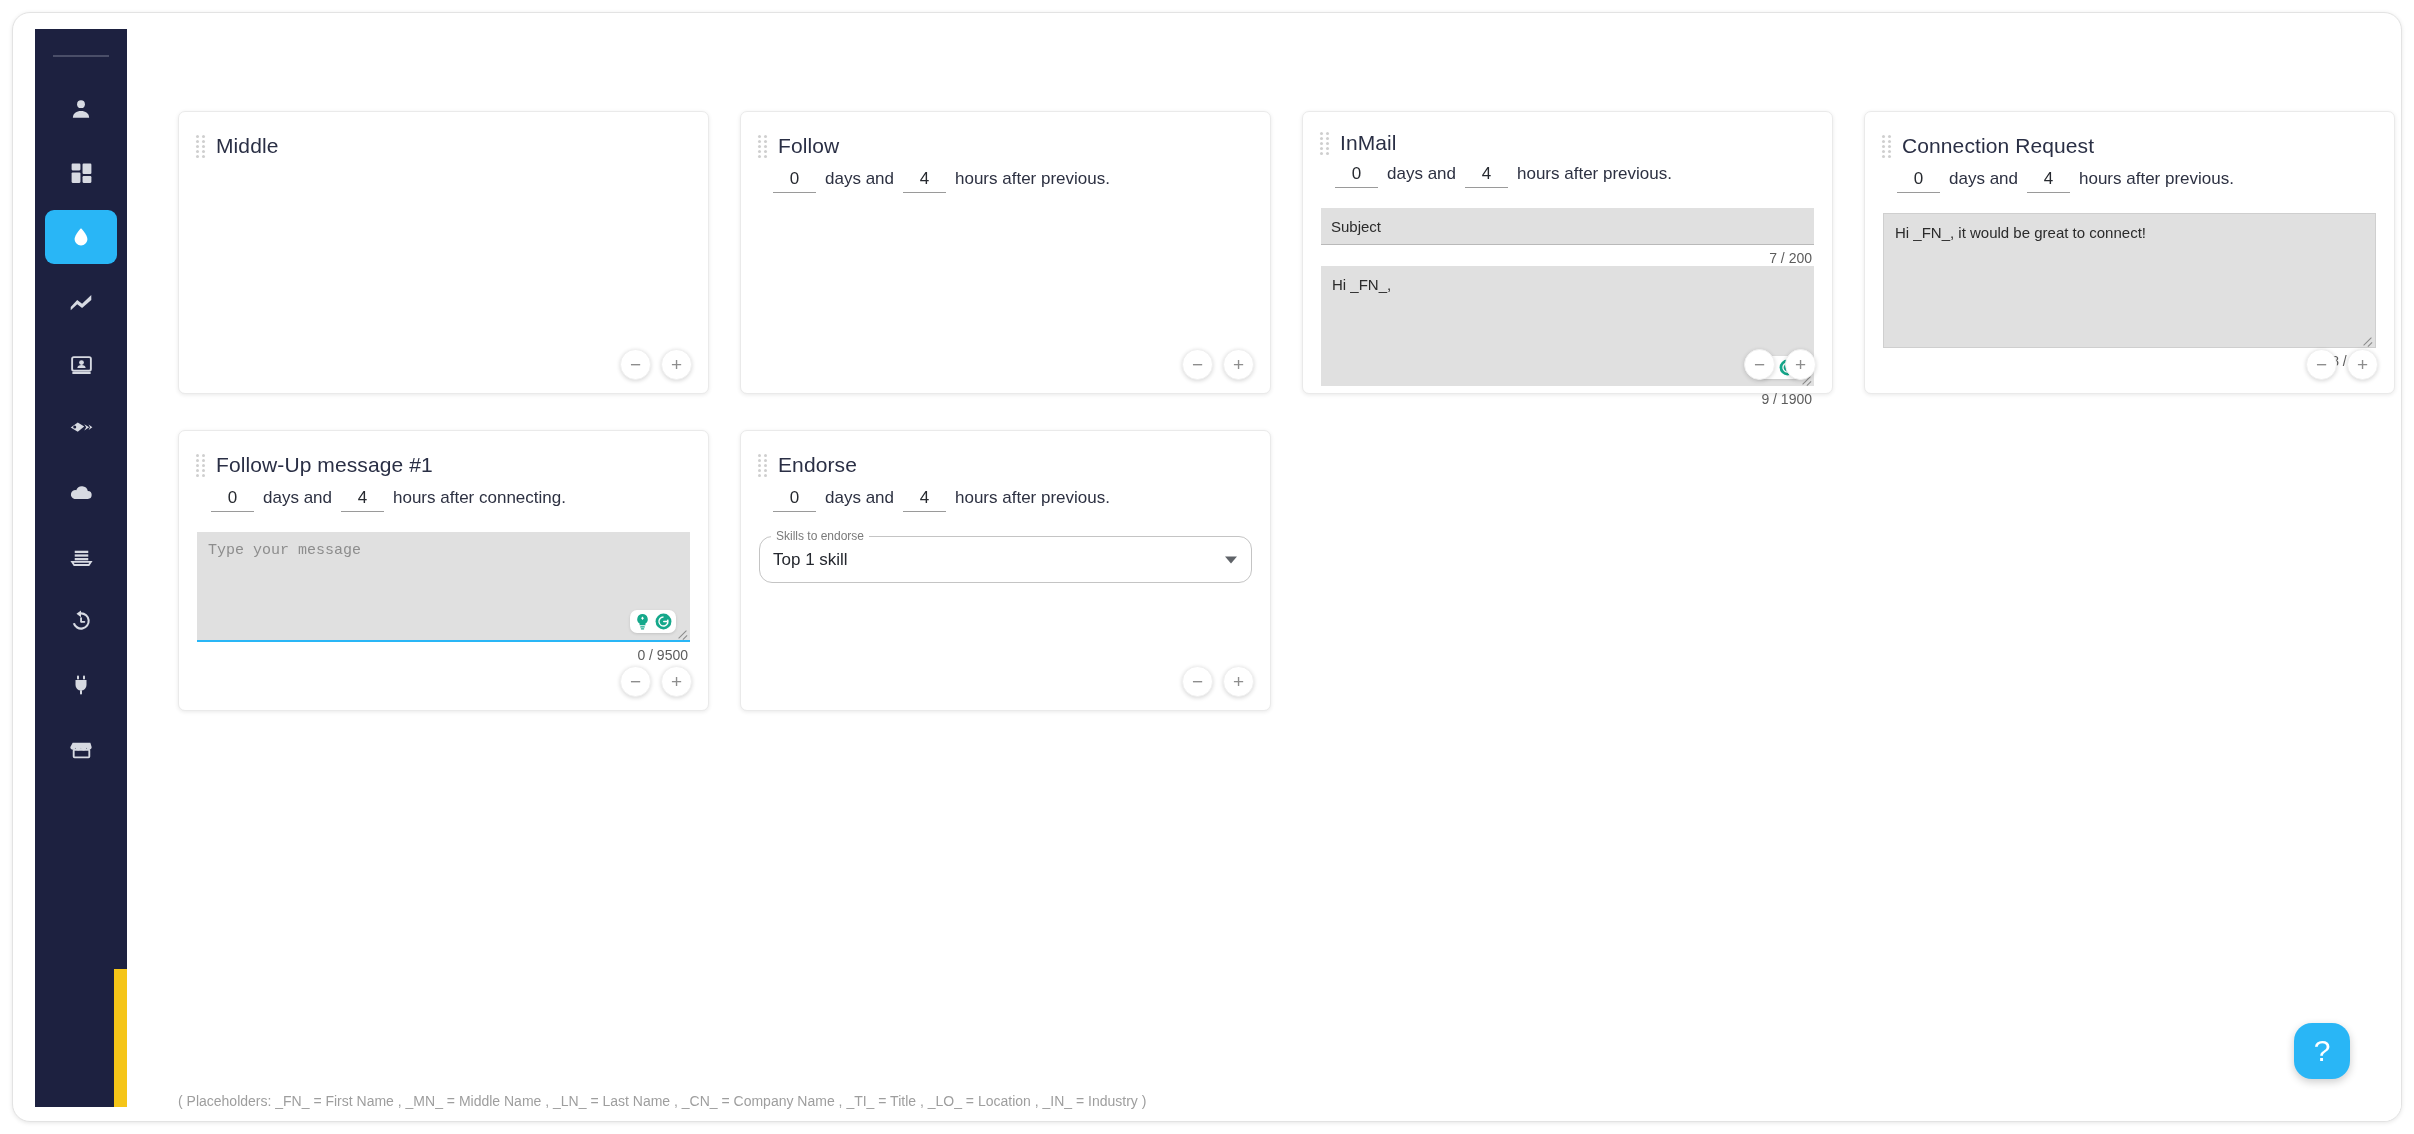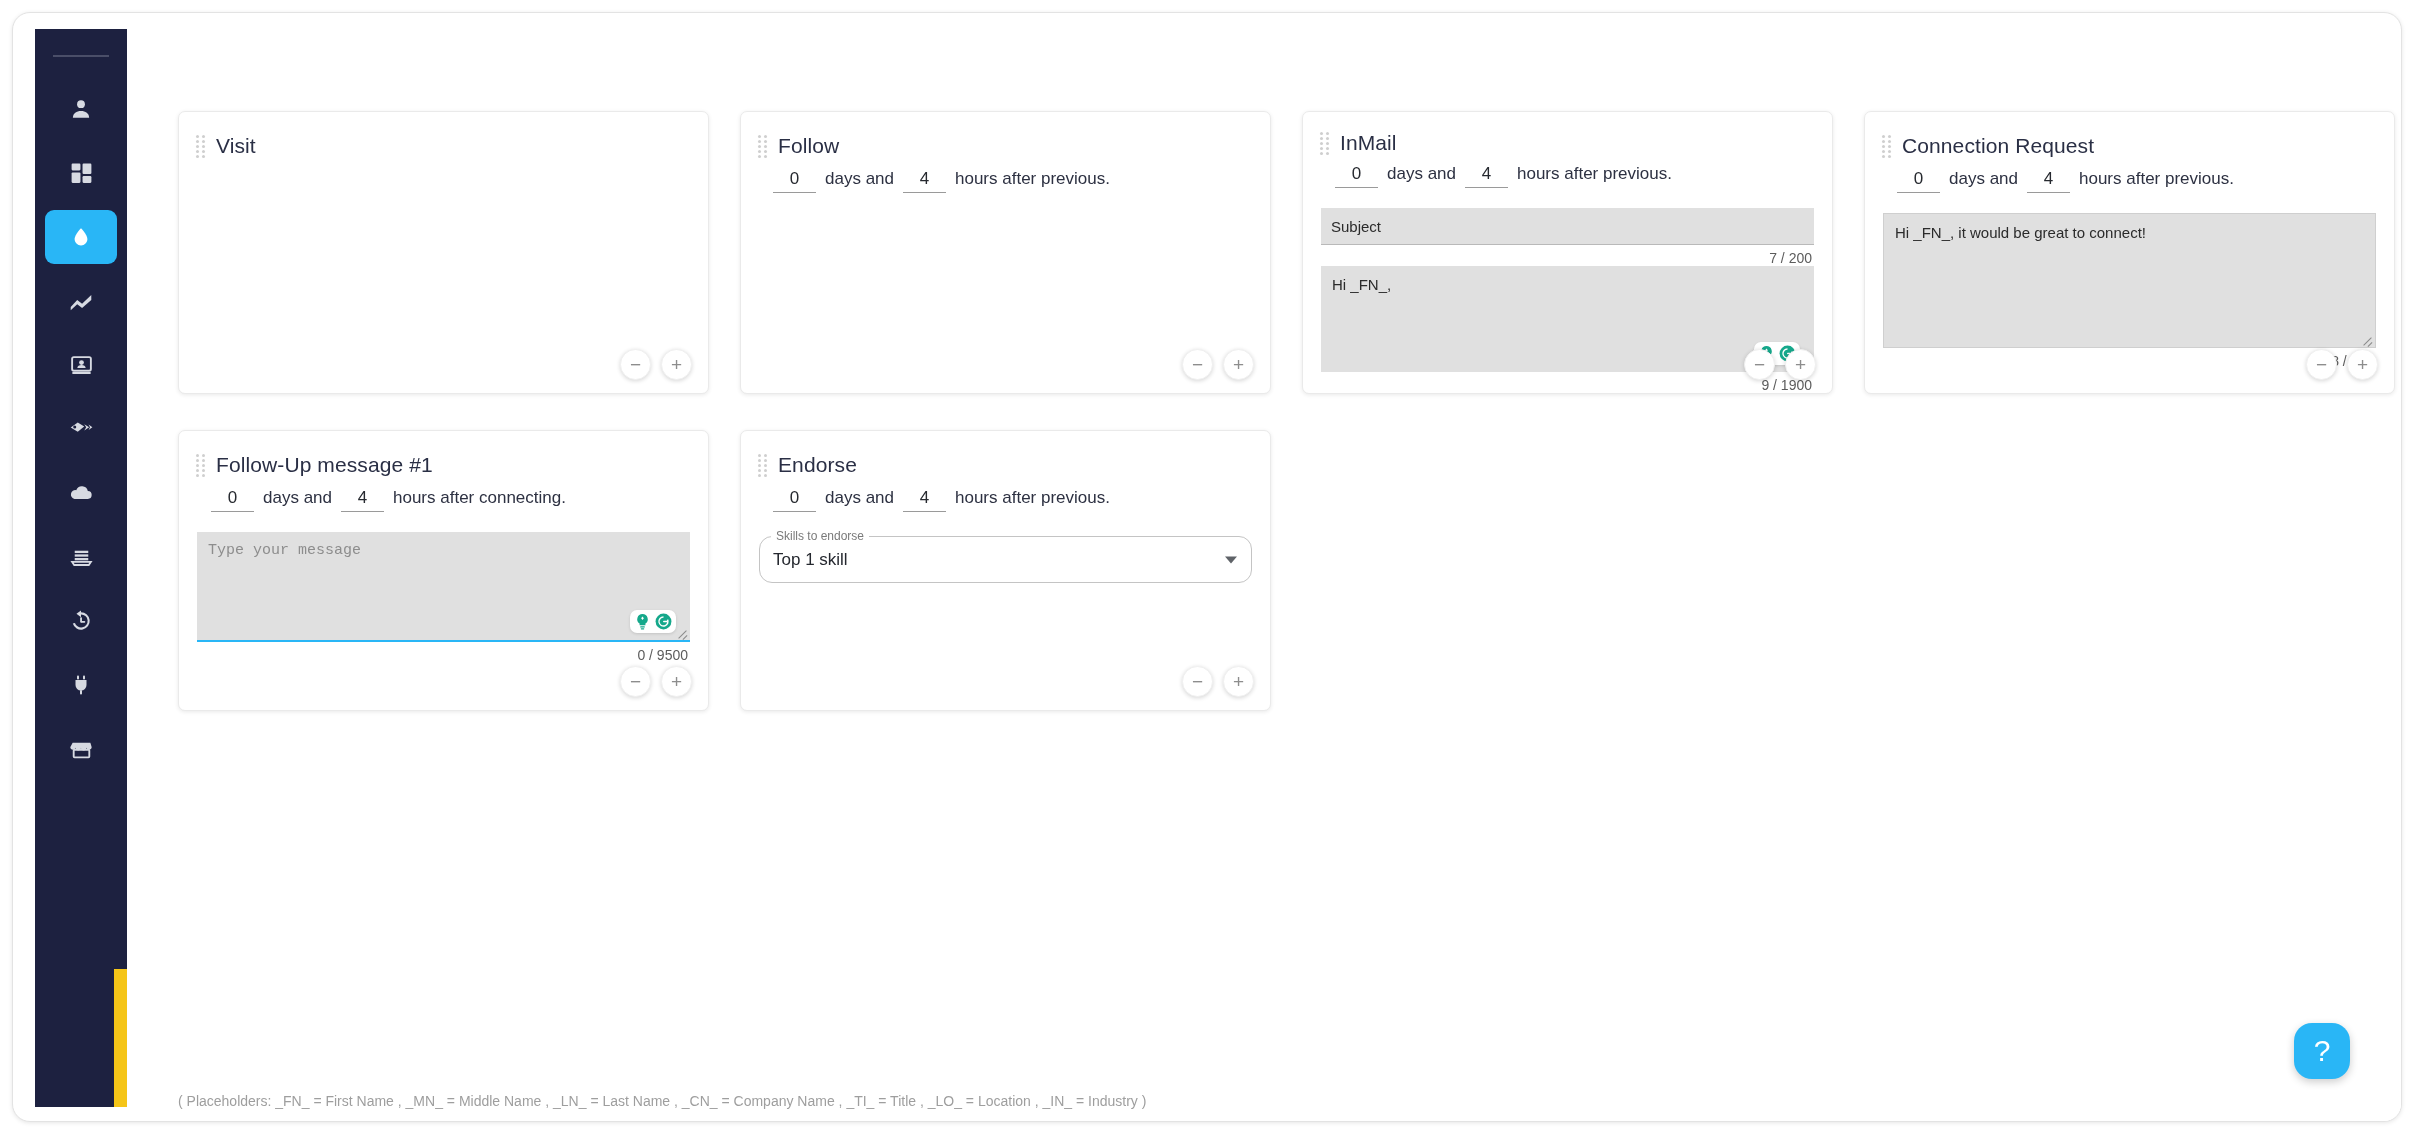--- a/index.html
+++ b/index.html
@@ -161,21 +161,21 @@
     font-size: 14px;
     color: #5c5c5c;
     margin-top: 5px;
     padding-right: 2px;
   }
   .msg-box {
     position: relative;
     width: 100%;
     background: #e0e0e0;
   }
-  .msg-box.inmail-body { height: 106px; }
+  .msg-box.inmail-body { height: 120px; }
   .msg-box.cr-body { height: 135px; border: 1px solid #cfcfcf; }
   .msg-box.followup-body { height: 110px; border-bottom: 2px solid #29b6f6; font-family: Liberation Mono, monospace; }
   .msg-text {
     padding: 9px 11px;
     font-size: 15px;
     color: #2b2b2b;
     line-height: 1.35;
     white-space: pre-wrap;
   }
   .msg-text.placeholder { color: #8d8d8d; }
@@ -400,21 +400,21 @@
               <i></i>
               <i></i>
               <i></i>
               <i></i>
               <i></i>
               <i></i>
               <i></i>
               <i></i>
               <i></i>
           </span>
-          <span class="card-title">Visit</span>
+          <span class="card-title">Middle</span>
         </div>
         <div class="card-actions">
           <span class="round-btn">−</span>
           <span class="round-btn">+</span>
         </div>
       </section>
 
       <section class="card h-tall">
         <div class="card-header">
           <span class="drag-handle">

